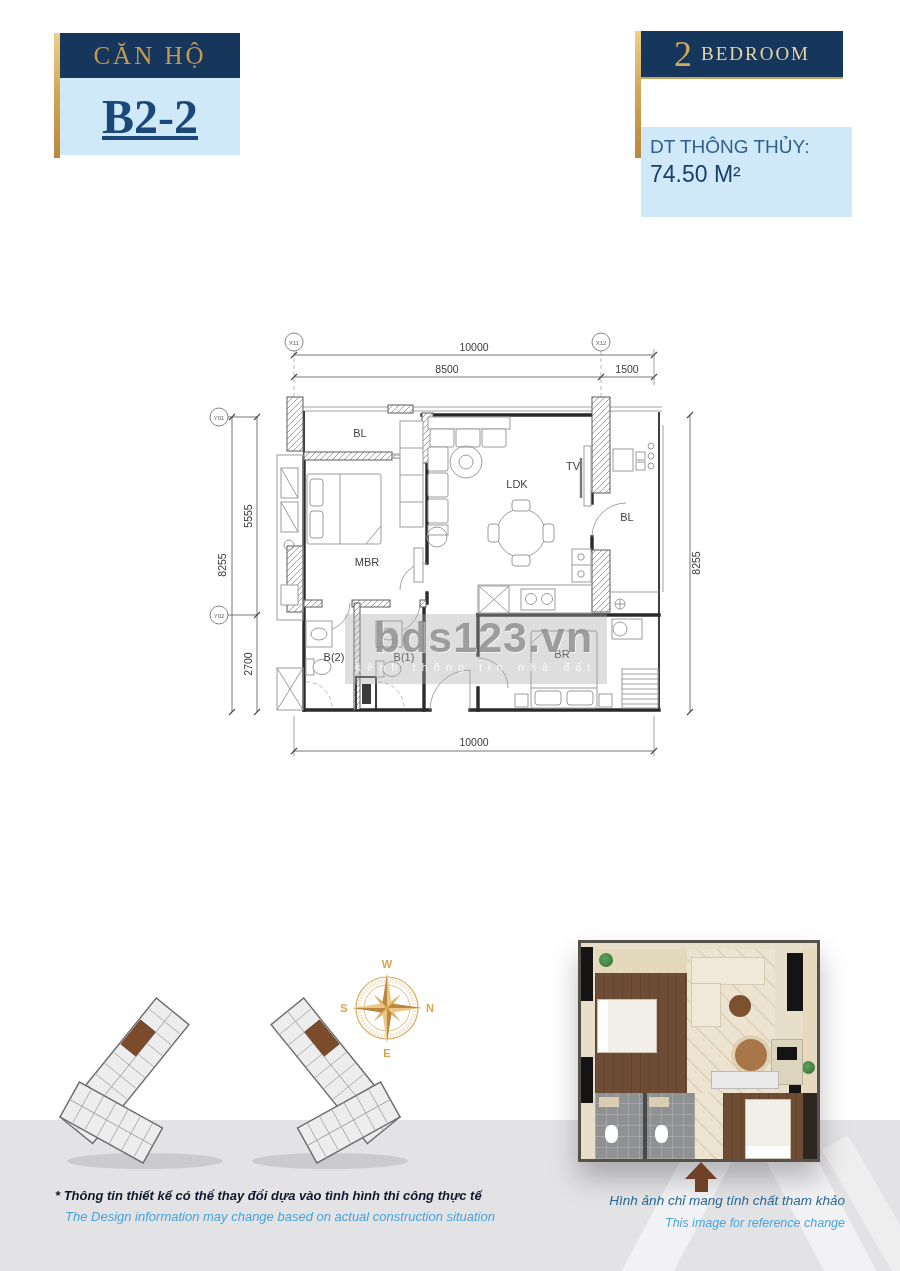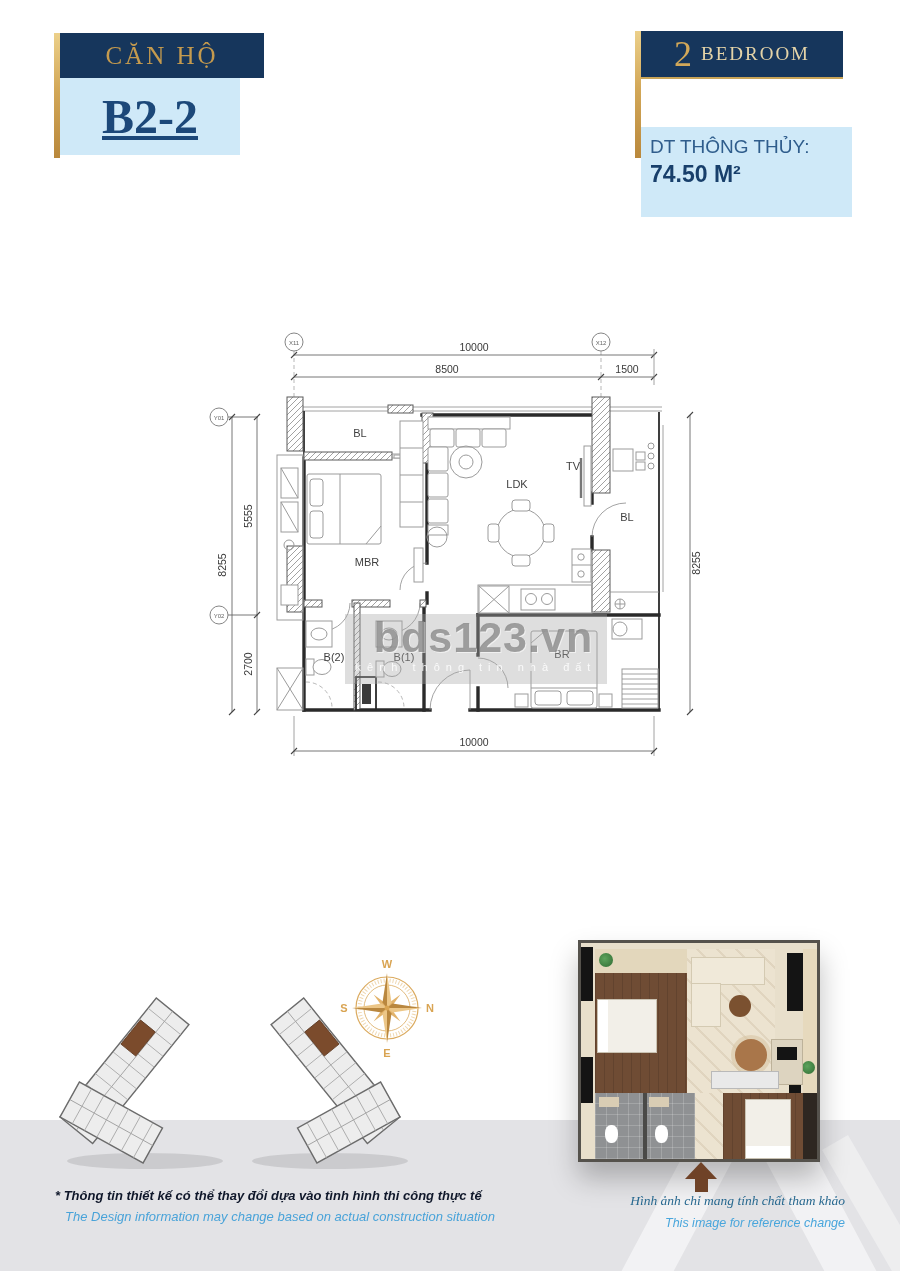--- a/index.html
+++ b/index.html
@@ -11,21 +11,21 @@
   .badge-stripe{background:linear-gradient(180deg,#ecd08a 0%,#d3a858 45%,#b9883c 100%);}
   .badge-navy{background:#16365c;display:flex;align-items:center;justify-content:center;}
   .badge-blue{background:#cfe9f8;}
   .cat-label{font-family:"Liberation Serif",serif;font-size:25px;letter-spacing:3px;color:#c49a4e;}
   .unit-label{font-family:"Liberation Serif",serif;font-weight:bold;font-size:48px;color:#1c4879;
               text-align:center;line-height:77px;text-decoration:underline;}
   .bed-count{font-family:"Liberation Serif",serif;font-size:36px;color:#d2a859;}
   .bed-type{font-family:"Liberation Serif",serif;font-size:19px;letter-spacing:2px;color:#e5d4a8;margin-left:9px;}
   .area-box{padding:9px 0 2px 9px;margin-top:48px;}
   .area-label{font-size:19px;color:#2f5d8c;}
-  .area-value{font-size:23px;font-weight:bold;color:#183f6b;margin-top:3px;}
+  .area-value{font-size:23px;font-weight:normal;color:#183f6b;margin-top:3px;}
 
   
   .wall{stroke:#2a2a2a;stroke-width:3.4;fill:none;stroke-linecap:square;}
   .wallthin{stroke:#2a2a2a;stroke-width:1.8;fill:none;}
   .thin{stroke:#8c8c8c;stroke-width:0.8;fill:none;}
   .dash{stroke:#9a9a9a;stroke-width:0.7;fill:none;stroke-dasharray:4 3;}
   .furn{stroke:#9b9b9b;stroke-width:1;fill:#ffffff;}
   .furn2{stroke:#9b9b9b;stroke-width:1;fill:none;}
   .dim{stroke:#666;stroke-width:0.9;fill:none;}
   .tick{stroke:#444;stroke-width:1.1;}
@@ -52,31 +52,31 @@
   .bathtile{background:#8f9193;background-image:repeating-linear-gradient(0deg,rgba(255,255,255,0.18) 0 1px,transparent 1px 11px),repeating-linear-gradient(90deg,rgba(255,255,255,0.18) 0 1px,transparent 1px 11px);}
   .blackcol{background:#141414;}
   .bed{background:#f2efe8;border:1px solid #c9c2b2;}
   .greens{background:radial-gradient(circle at 40% 40%,#5da35d,#2f6b32);border-radius:50%;}
 
   
   .note{font-style:italic;font-size:13px;line-height:1.6;}
   .note-vi{color:#0f172a;font-weight:bold;}
   .note-en{color:#49a3d9;padding-left:10px;}
   .ref{font-style:italic;text-align:right;line-height:1.7;}
-  .ref-vi{color:#27688f;font-size:13.5px;font-family:Liberation Serif, serif;}
+  .ref-vi{color:#27688f;font-size:13.5px;}
   .ref-en{color:#49a6dc;font-size:12.5px;}
   .ref-arrow-tri{width:0;height:0;border-left:16px solid transparent;border-right:16px solid transparent;
                  border-bottom:17px solid #6f4227;}
   .ref-arrow-stem{width:13px;height:13px;background:#6f4227;margin:0 auto;}
 </style>
 </head>
 <body>
 
 <div class="abs badge-stripe" style="left:54px;top:33px;width:6px;height:125px;"></div>
-<div class="abs badge-navy" style="left:60px;top:33px;width:204px;height:45px;">
+<div class="abs badge-navy" style="left:60px;top:33px;width:180px;height:45px;">
   <span class="cat-label">CĂN HỘ</span>
 </div>
 <div class="abs badge-blue" style="left:60px;top:78px;width:180px;height:77px;">
   <div class="unit-label">B2-2</div>
 </div>
 
 <div class="abs badge-stripe" style="left:635px;top:31px;width:6px;height:127px;"></div>
 <div class="abs badge-navy" style="left:641px;top:31px;width:202px;height:46px;border-bottom:2px solid #c9a558;">
   <span class="bed-count">2</span>
   <span class="bed-type">BEDROOM</span>

